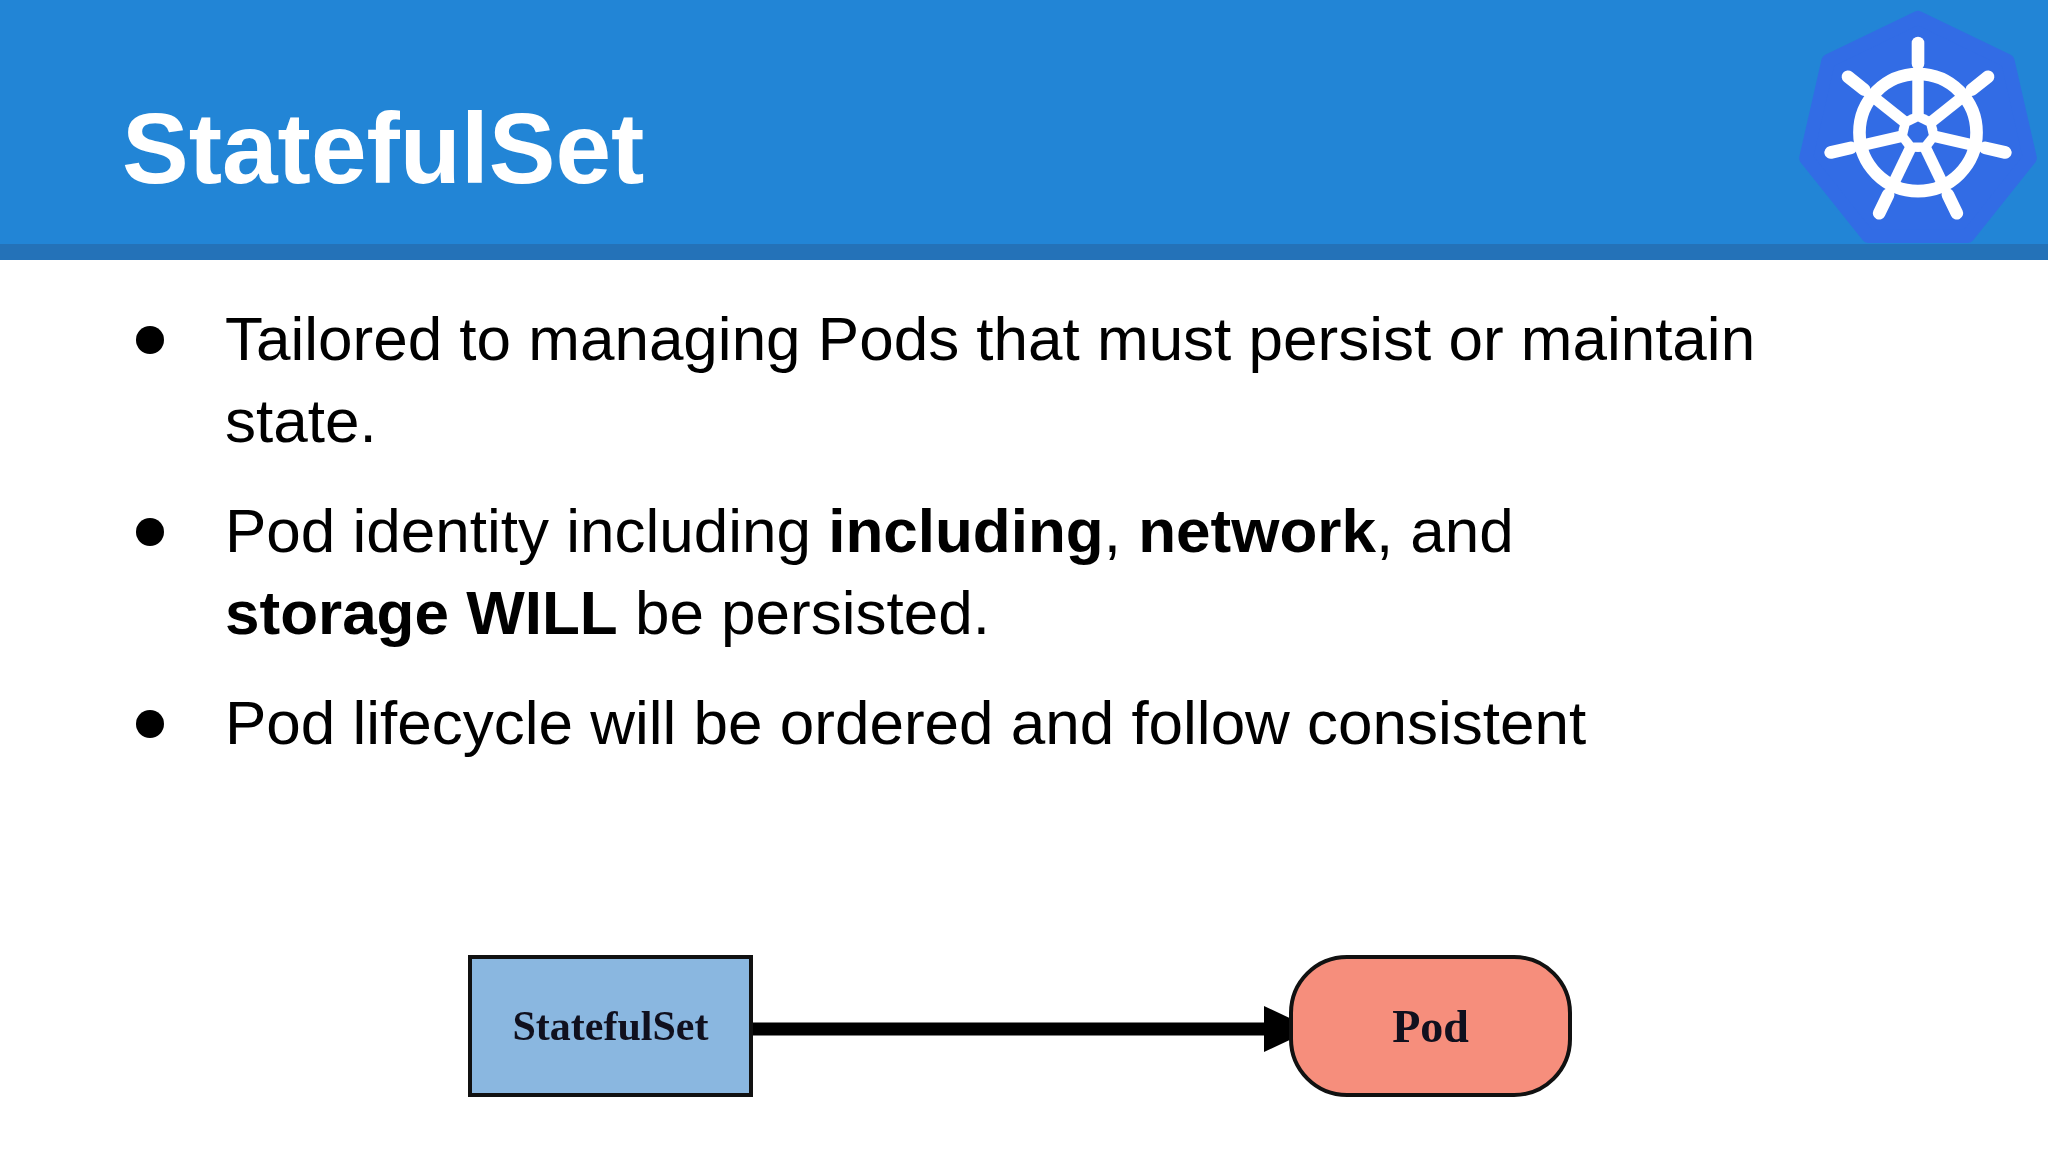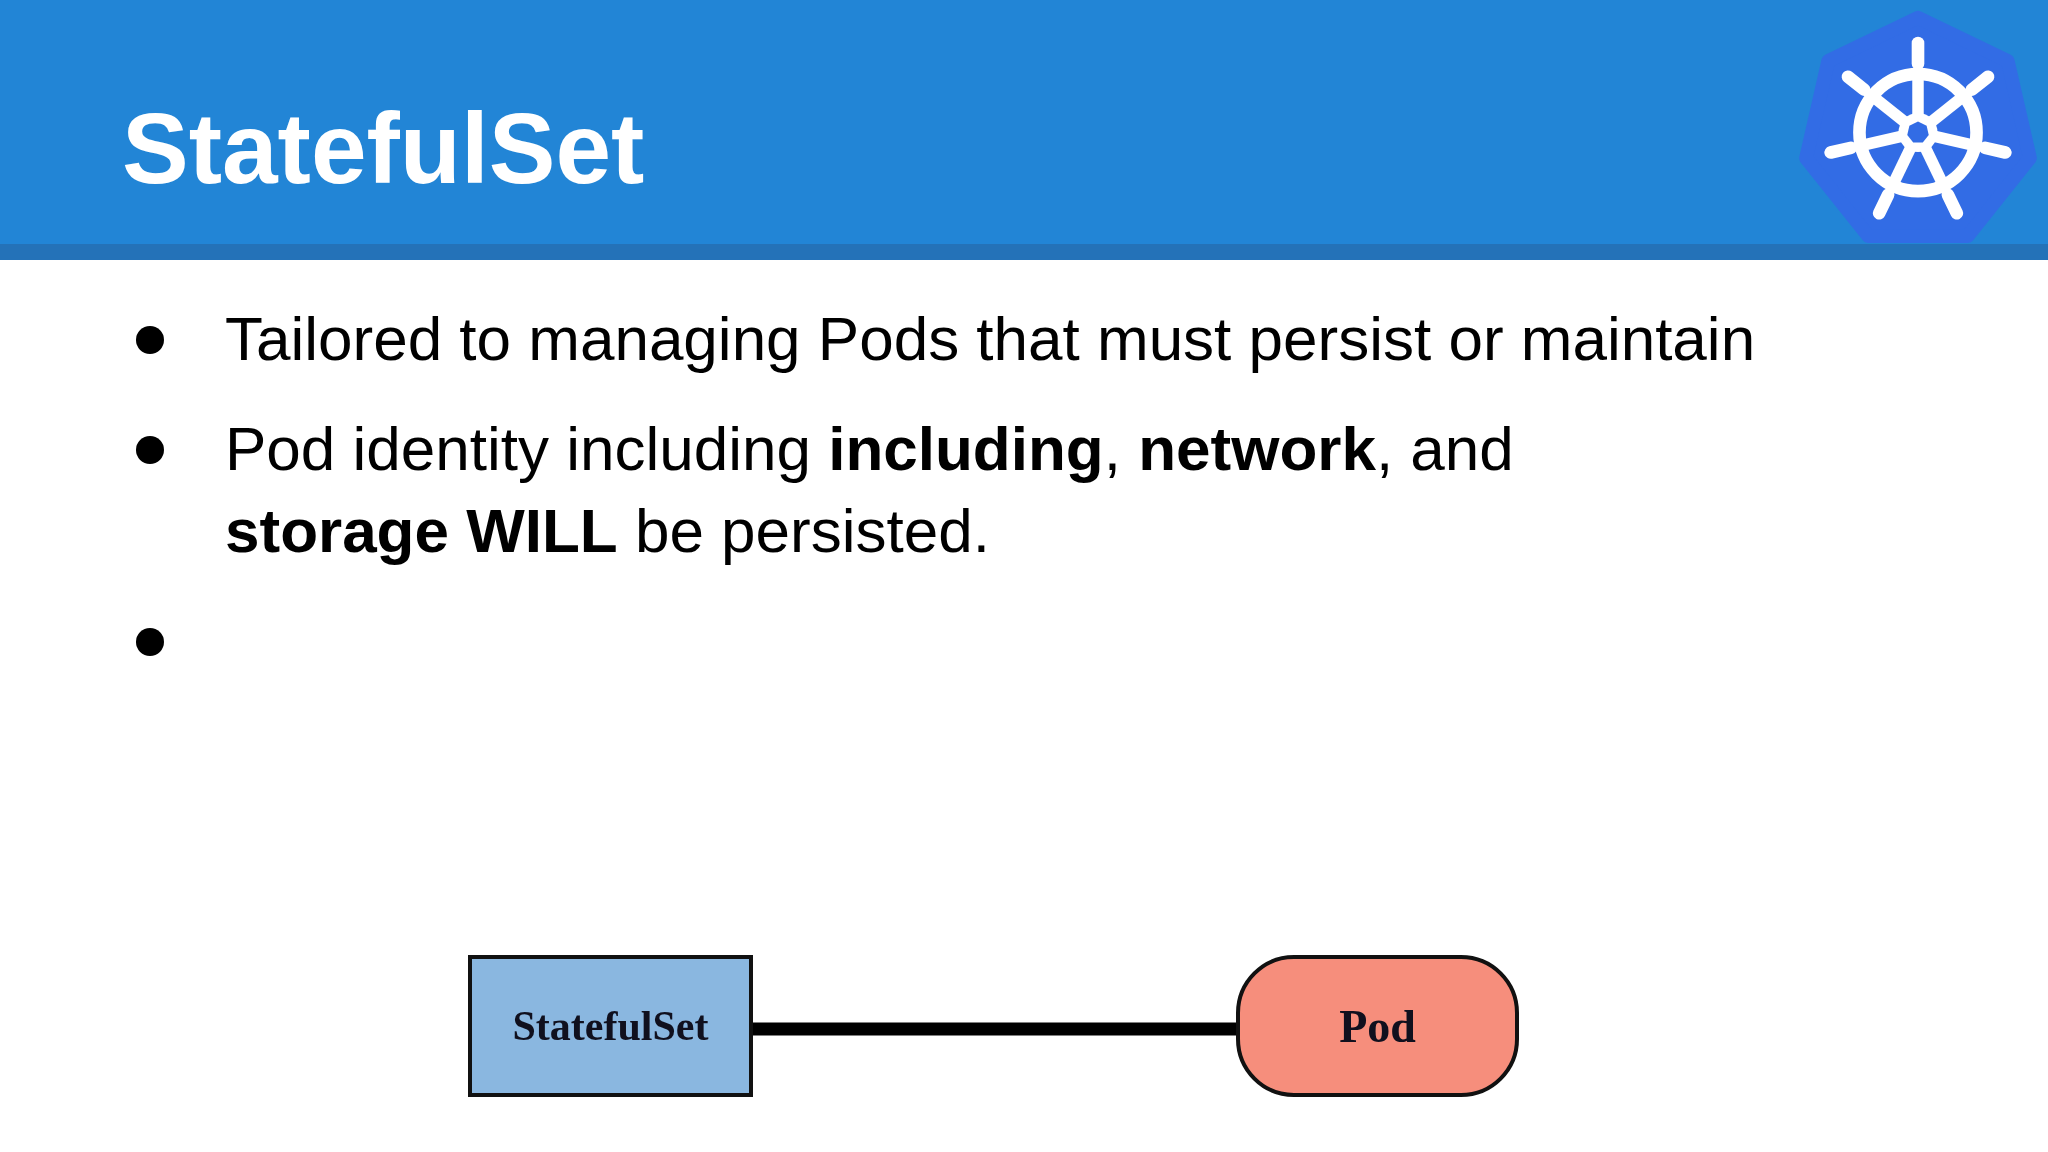--- a/index.html
+++ b/index.html
@@ -74,21 +74,21 @@
     font-family: "Liberation Serif", serif;
     font-weight: bold;
     font-size: 42px;
     color: #10101e;
   }
   .diagram-arrow {
     position: absolute; left: 753px; top: 1000px;
     width: 562px; height: 58px;
   }
   .diagram-pod {
-    position: absolute; left: 1236px; top: 955px;
+    position: absolute; left: 1289px; top: 955px;
     width: 275px; height: 134px;
     background: #f68e7c;
     border: 4px solid #111111;
     border-radius: 58px;
     display: flex; align-items: center; justify-content: center;
   }
   .diagram-pod-label {
     font-family: "Liberation Serif", serif;
     font-weight: bold;
     font-size: 46px;
@@ -141,31 +141,32 @@
       <circle cx="50" cy="52" r="8.5" fill="#ffffff" stroke="none"></circle>
       <polygon points="50,47.2 53.75,49.01 54.68,53.07 52.08,56.33 47.92,56.33 45.32,53.07 46.25,49.01" fill="#326ce5" stroke="none"></polygon>
     </g>
   </svg>
 
   <div class="bullets">
 
     <div class="bullet-item">
       <span class="bullet-dot"></span>
       <span>Tailored to managing Pods that must persist or maintain</span><br>
+      <span>state.</span>
     </div>
 
     <div class="bullet-item">
       <span class="bullet-dot"></span>
       <span>Pod identity including </span><b>including</b><span>, </span><b>network</b><span>, and</span><br>
       <b>storage WILL</b><span> be persisted.</span>
     </div>
 
     <div class="bullet-item">
       <span class="bullet-dot"></span>
-      <br>
+      <span>Pod lifecycle will be ordered and follow consistent</span><br>
     </div>
 
   </div>
 
   <div class="diagram-box">
     <span class="diagram-box-label">StatefulSet</span>
   </div>
 
   <svg class="diagram-arrow" viewBox="0 0 562 58" aria-hidden="true">
     <line x1="0" y1="29" x2="513" y2="29" stroke="#000000" stroke-width="13"></line>

